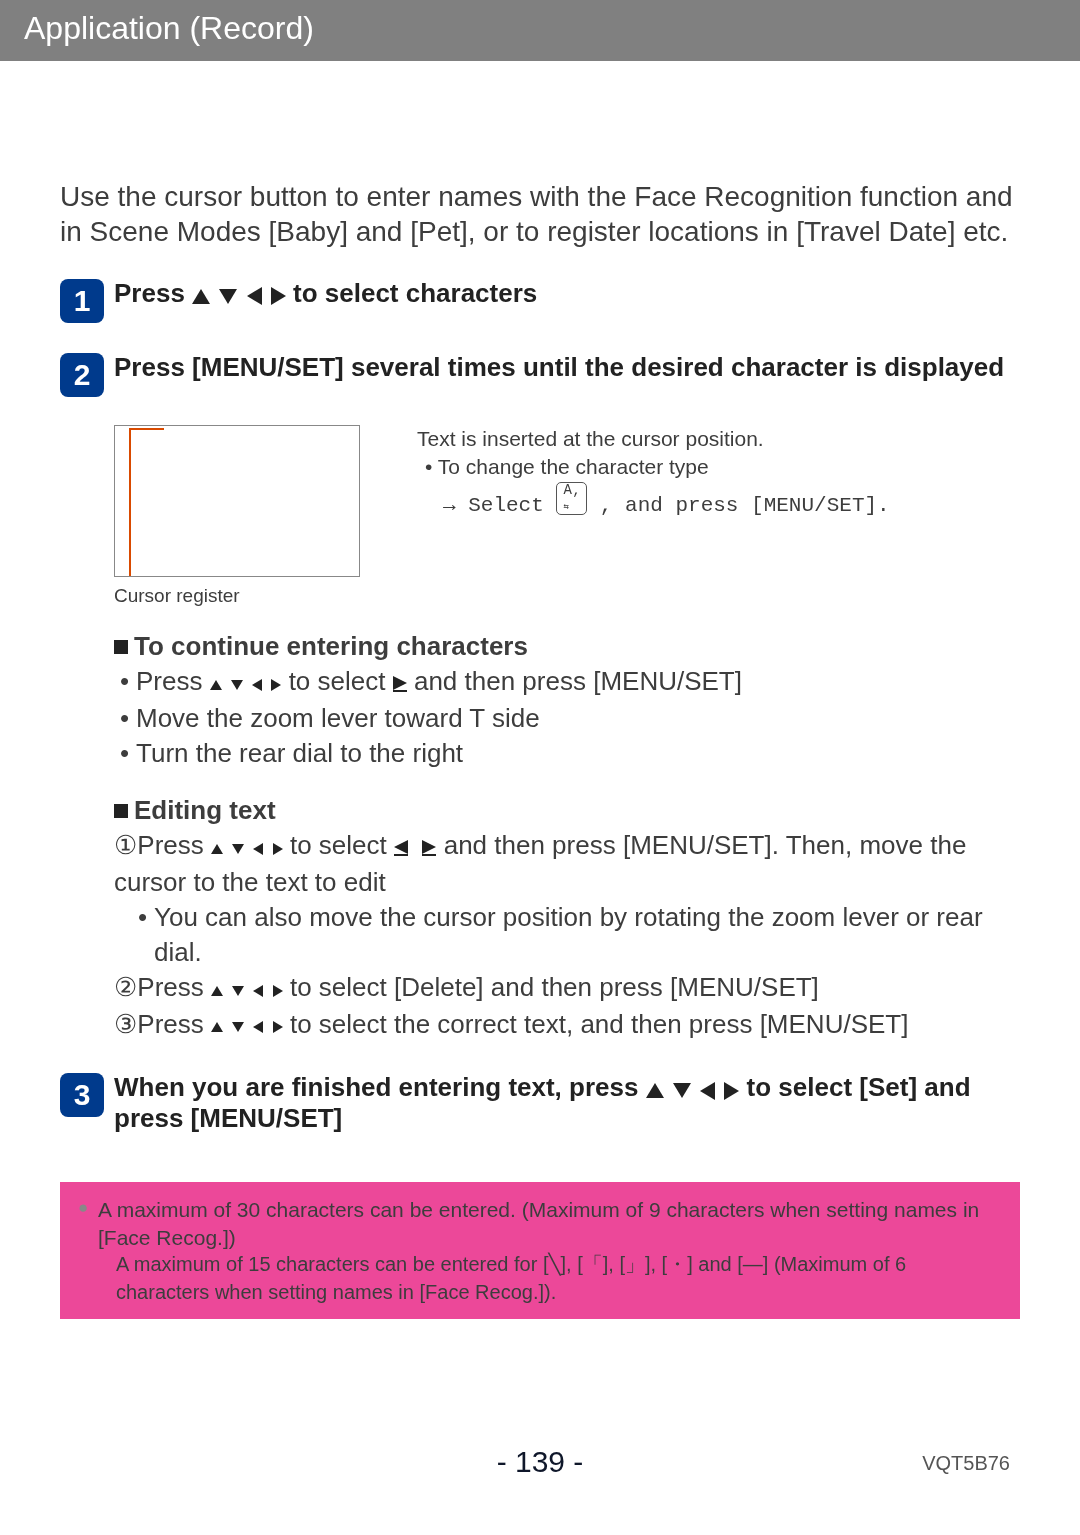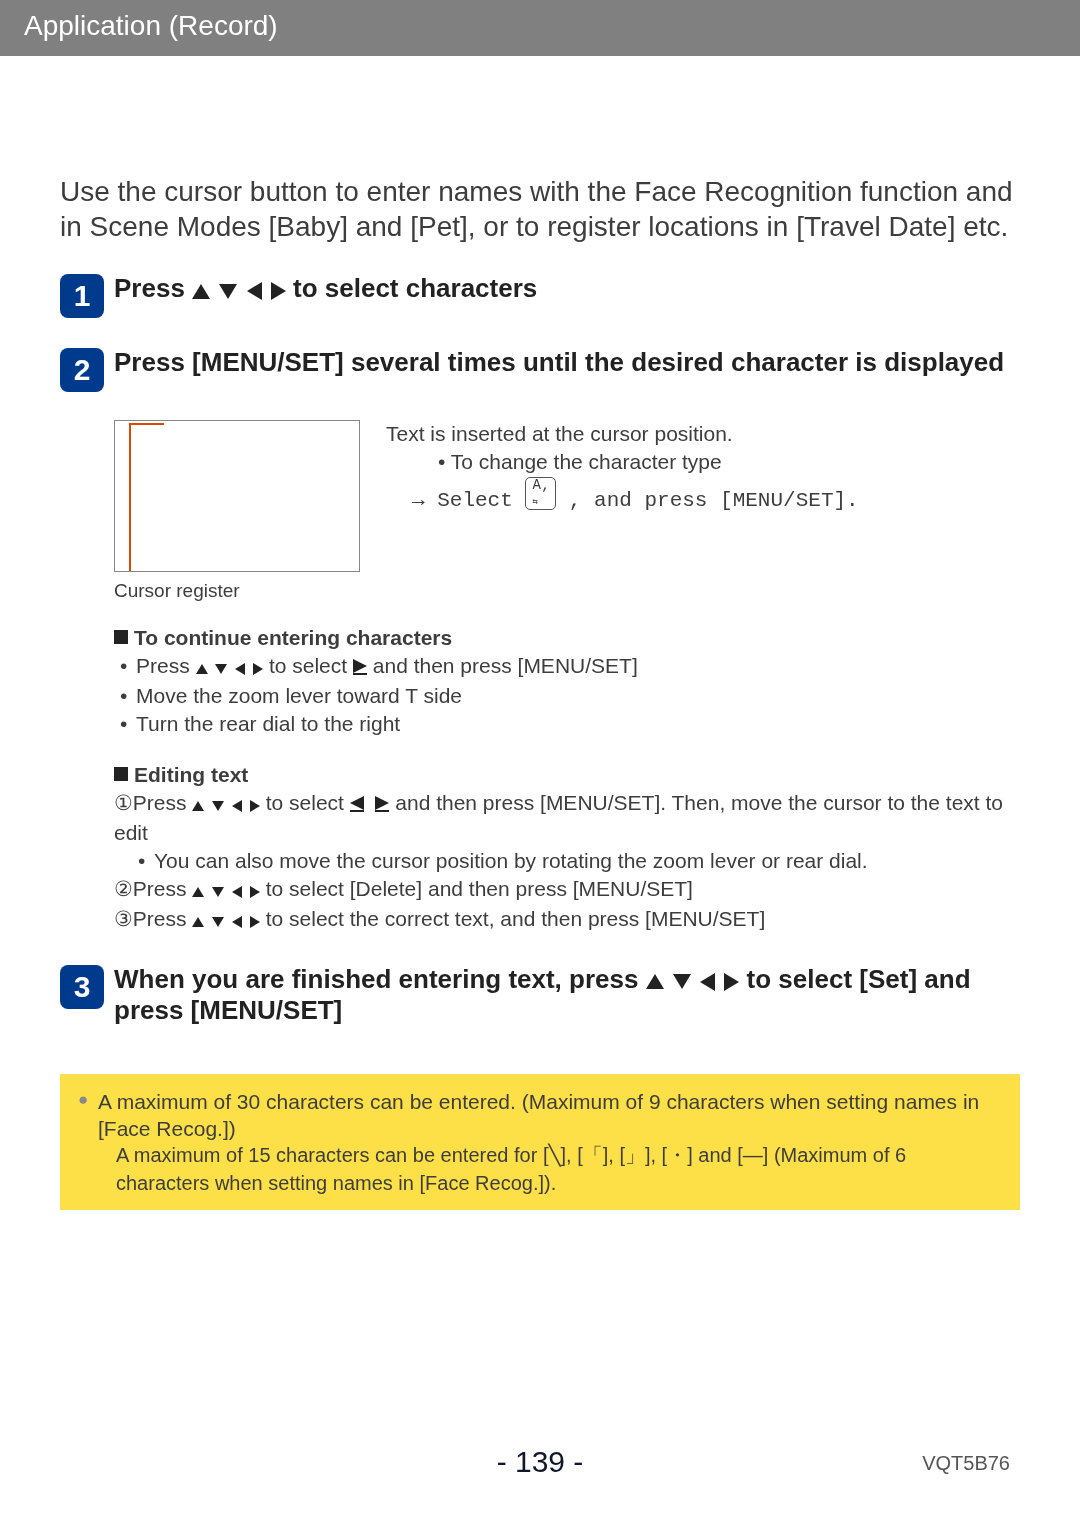--- a/index.html
+++ b/index.html
@@ -1,38 +1,38 @@
 <!DOCTYPE html>
 <html><head>
 <meta charset="utf-8">
 <style>
   html,body{margin:0;padding:0;background:#fff;}
   body{width:1080px;height:1535px;font-family:Arial,Helvetica,sans-serif;color:#3d3d3d;position:relative;}
-  .header{background:#808080;color:#fff;font-size:28px;padding:10px 24px 14px;}
+  .header{background:#808080;color:#fff;font-size:32px;padding:10px 24px 14px;}
   .content{padding:40px 60px 0 60px;}
   .intro{font-size:28px;line-height:1.25;margin-top:78px;}
   .step{display:flex;margin-top:30px;align-items:flex-start;}
   .step-num{flex:0 0 44px;width:44px;height:44px;border-radius:8px;background:#003a8c;color:#fff;font-weight:bold;font-size:30px;display:flex;align-items:center;justify-content:center;margin-right:10px;}
   .step-text{font-size:26px;font-weight:bold;line-height:1.15;color:#222;}
   .arrows{display:inline-block;vertical-align:middle;letter-spacing:2px;}
-  .fig-row{display:flex;margin-top:28px;margin-left:54px;}
+  .fig-row{display:flex;margin-top:28px;margin-left:54px;gap:31px;}
   .fig-box{position:relative;width:244px;height:150px;border:1px solid #888;}
   .fig-box .cursor{position:absolute;left:14px;top:2px;width:2px;height:148px;background:#d94a00;}
   .fig-box .cursor::before{content:"";position:absolute;left:0;top:0;width:35px;height:2px;background:#d94a00;}
   .fig-label{font-size:19px;margin-top:8px;margin-left:54px;}
   .fig-side{font-size:21px;line-height:1.35;margin-left:26px;}
   .key-icon{display:inline-block;border:1px solid #555;border-radius:5px;padding:0 6px 1px;font-size:14px;vertical-align:2px;line-height:1.1;}
-  .sub-block{margin-top:22px;margin-left:54px;font-size:21px;line-height:1.35;}
+  .sub-block{margin-top:22px;margin-left:54px;font-size:26px;line-height:1.35;}
   .sub-head{font-weight:bold;}
   .sq{display:inline-block;width:14px;height:14px;background:#222;vertical-align:1px;margin-right:6px;}
   .li{padding-left:22px;position:relative;}
   .li::before{content:"•";position:absolute;left:6px;top:0;}
   .circ{font-family:Arial,sans-serif;}
   .step3{margin-top:30px;}
-  .note-box{background:#fde047;margin:48px 0 0 0;padding:14px 20px 14px 56px;font-size:21px;line-height:1.3;}
+  .note-box{background:#ec4899;margin:48px 0 0 0;padding:14px 20px 14px 56px;font-size:21px;line-height:1.3;}
   .note-box .bullet{position:relative;padding-left:0;margin-left:-18px;}
   .note-box .bullet::before{content:"●";color:#888;position:absolute;left:-20px;top:1px;font-size:17px;}
   .note-box .sub{font-size:20px;padding-left:0;}
   .page-num{position:absolute;left:0;right:0;bottom:56px;text-align:center;font-size:30px;color:#0f172a;}
   .doc-code{position:absolute;right:70px;bottom:60px;font-size:20px;color:#555;}
   .tri{display:inline-block;vertical-align:middle;}
   .tri-up{width:0;height:0;border-left:9px solid transparent;border-right:9px solid transparent;border-bottom:15px solid #222;}
   .tri-down{width:0;height:0;border-left:9px solid transparent;border-right:9px solid transparent;border-top:15px solid #222;}
   .tri-left{width:0;height:0;border-top:9px solid transparent;border-bottom:9px solid transparent;border-right:15px solid #222;}
   .tri-right{width:0;height:0;border-top:9px solid transparent;border-bottom:9px solid transparent;border-left:15px solid #222;}
@@ -74,21 +74,21 @@
   </div>
 
   <div class="fig-row">
     <div>
       <div class="fig-box">
         <div class="cursor"></div>
       </div>
     </div>
     <div class="fig-side">
       <div>Text is inserted at the cursor position.</div>
-      <div style="padding-left:8px;margin-left:44px;">
+      <div style="padding-left:8px;">
         <span>•</span>
         <span>To change the character type</span>
       </div>
       <div style="padding-left:26px;font-family:Liberation Mono, monospace;">
         <span>→ Select </span>
         <span class="key-icon">A‚<br><span style="font-size:9px">⇆</span></span>
         <span>, and press [MENU/SET].</span>
       </div>
     </div>
   </div>

